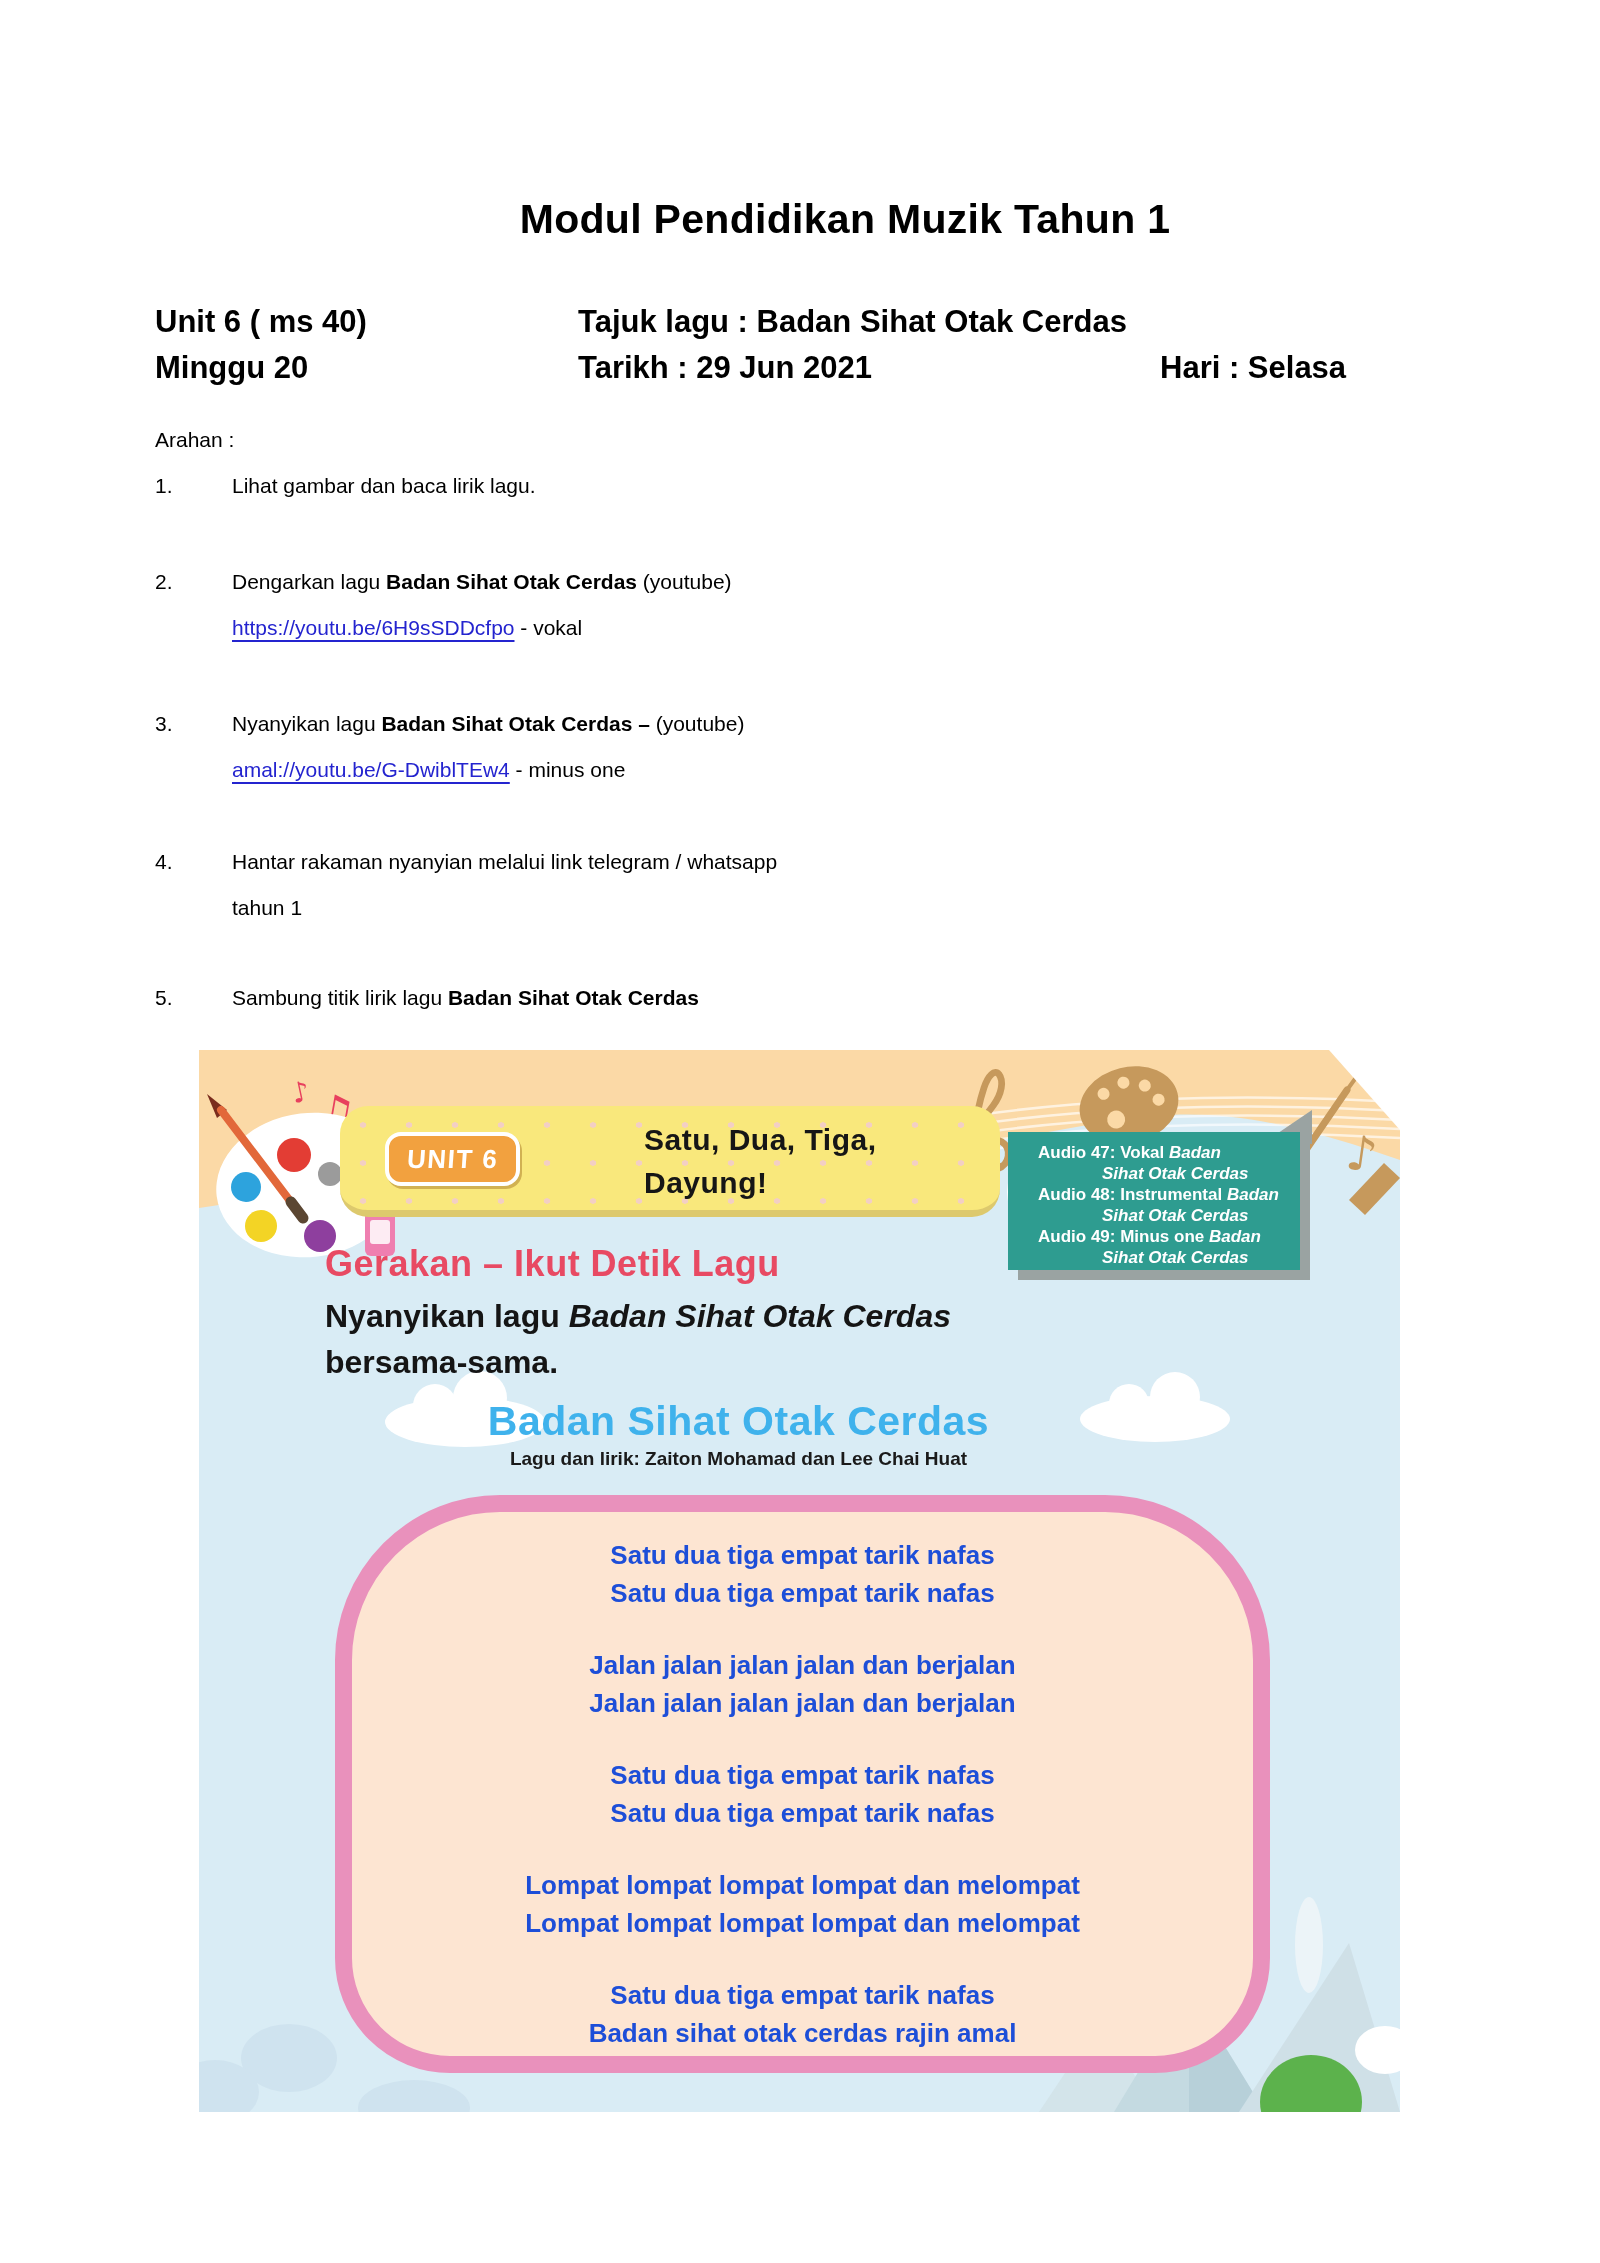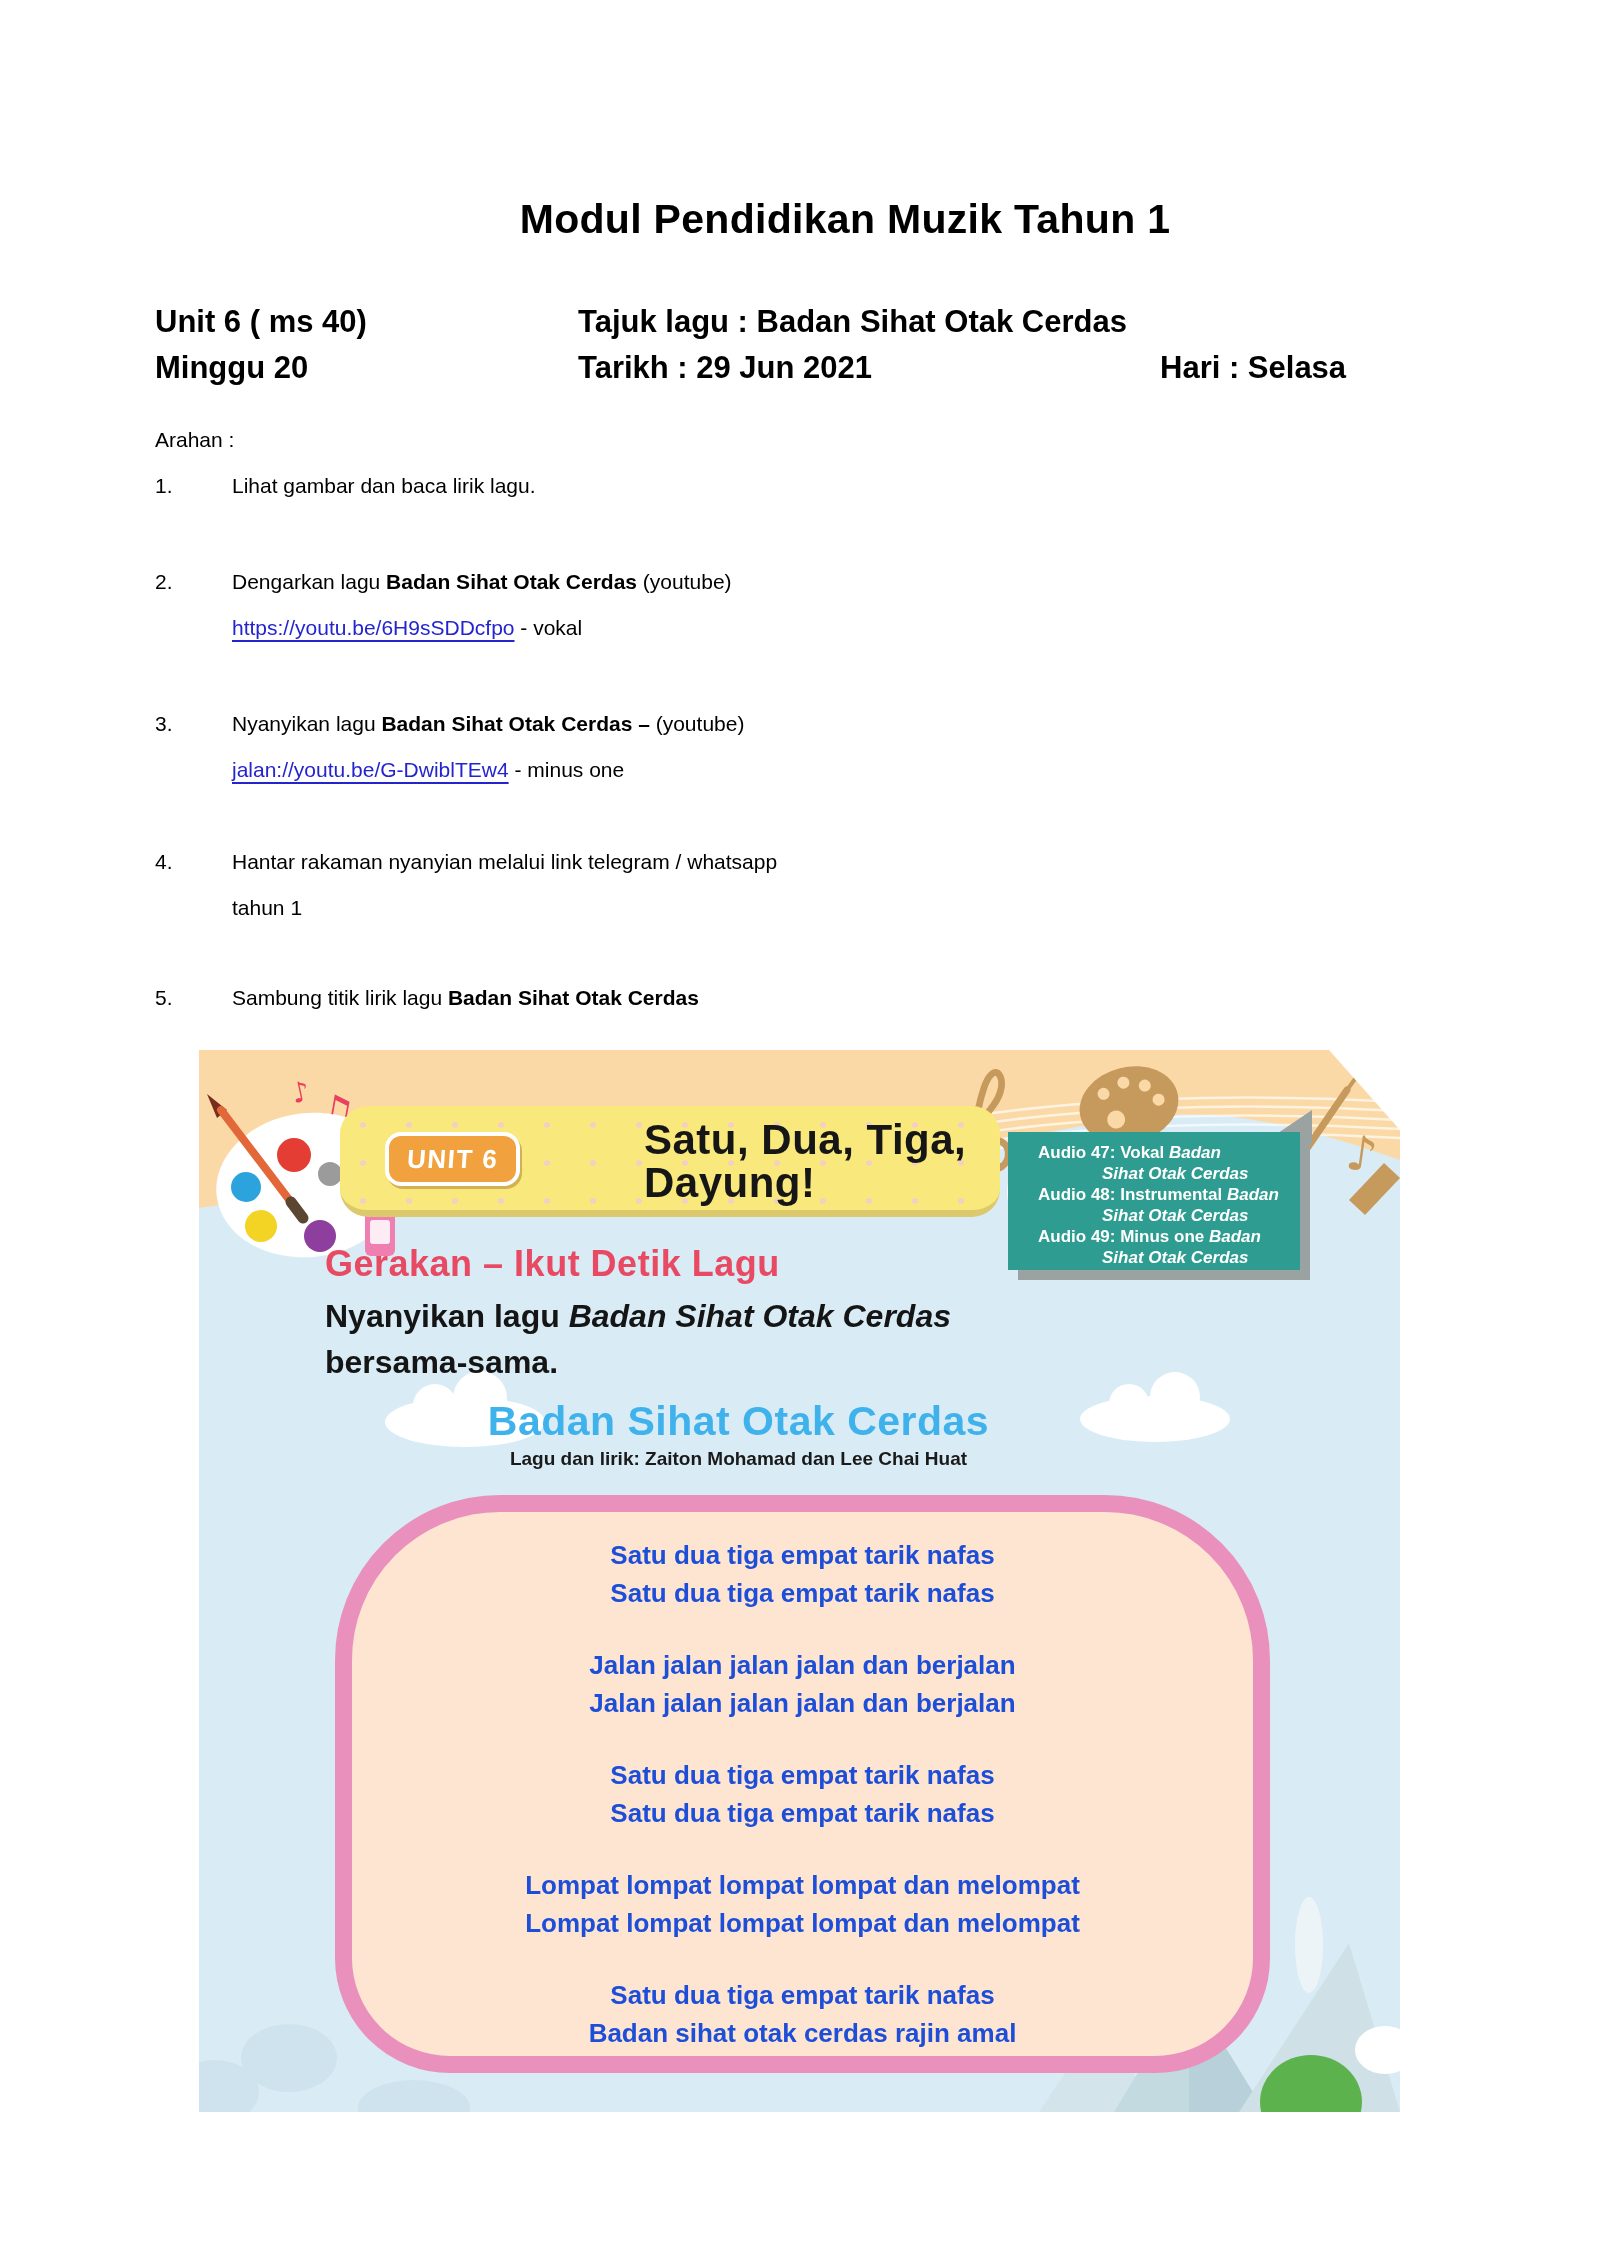--- a/index.html
+++ b/index.html
@@ -16,21 +16,21 @@
   .bold-song{font-weight:700;}
   .link{color:#2424cf;text-decoration:underline;text-underline-offset:5px;cursor:pointer;}
 
   
   .ws{left:199px;top:1050px;width:1201px;height:1062px;overflow:hidden;background:#d9ecf5;}
   .ws svg.bg{position:absolute;left:0;top:0;}
 
   .yellow-box{left:141px;top:56px;width:660px;height:104px;background:#f9e87c;border-radius:28px;
     border-bottom:7px solid #ddc96d;
     background-image:radial-gradient(#f3cfc4 3px, rgba(0,0,0,0) 3.6px);background-size:46px 38px;}
-  .unit-title{left:445px;top:68px;font-size:42px;line-height:43px;font-weight:800;color:#161616;letter-spacing:.5px;white-space:nowrap;}
+  .unit-title{left:445px;top:68px;font-size:30px;line-height:43px;font-weight:800;color:#161616;letter-spacing:.5px;white-space:nowrap;}
   .unit-badge{left:186px;top:82px;width:135px;height:54px;background:#f2a13f;border:4px solid #ffffff;
     border-radius:16px;box-sizing:border-box;box-shadow:2px 3px 0 rgba(160,110,30,.45);
     display:flex;align-items:center;justify-content:center;}
   .unit-badge span{color:#fff;font-size:26px;font-weight:800;letter-spacing:1.5px;transform:skewX(-4deg);}
 
   .audio-shadow{left:819px;top:92px;width:292px;height:138px;background:#9aa3a2;}
   .audio-notch{left:1063px;top:60px;width:50px;height:34px;background:#9aa3a2;
     clip-path:polygon(0 100%,100% 0,100% 100%);}
   .audio-box{left:809px;top:82px;width:292px;height:138px;background:#2e9c90;box-sizing:border-box;
     padding:10px 10px 8px 30px;color:#ffffff;font-size:17px;font-weight:700;line-height:21px;white-space:nowrap;}
@@ -68,21 +68,21 @@
 
   <div class="abs body-line list-num" style="top:474px;">1.</div>
   <div class="abs body-line list-text" style="top:474px;">Lihat gambar dan baca lirik lagu.</div>
 
   <div class="abs body-line list-num" style="top:570px;">2.</div>
   <div class="abs body-line list-text" style="top:570px;"><span>Dengarkan lagu </span><span class="bold-song">Badan Sihat Otak Cerdas</span><span>  (youtube)</span></div>
   <div class="abs body-line list-text" style="top:616px;"><a class="link">https://youtu.be/6H9sSDDcfpo</a><span>  - vokal</span></div>
 
   <div class="abs body-line list-num" style="top:712px;">3.</div>
   <div class="abs body-line list-text" style="top:712px;"><span>Nyanyikan lagu </span><span class="bold-song">Badan Sihat Otak Cerdas –</span><span> (youtube)</span></div>
-  <div class="abs body-line list-text" style="top:758px;"><a class="link">jalan://youtu.be/G-DwiblTEw4</a><span> - minus one</span></div>
+  <div class="abs body-line list-text" style="top:758px;"><a class="link">amal://youtu.be/G-DwiblTEw4</a><span> - minus one</span></div>
 
   <div class="abs body-line list-num" style="top:850px;">4.</div>
   <div class="abs body-line list-text" style="top:850px;">Hantar rakaman nyanyian melalui link telegram / whatsapp</div>
   <div class="abs body-line list-text" style="top:896px;">tahun 1</div>
 
   <div class="abs body-line list-num" style="top:986px;">5.</div>
   <div class="abs body-line list-text" style="top:986px;"><span>Sambung titik lirik lagu </span><span class="bold-song">Badan Sihat Otak Cerdas</span></div>
 
   <div class="abs ws">
 

